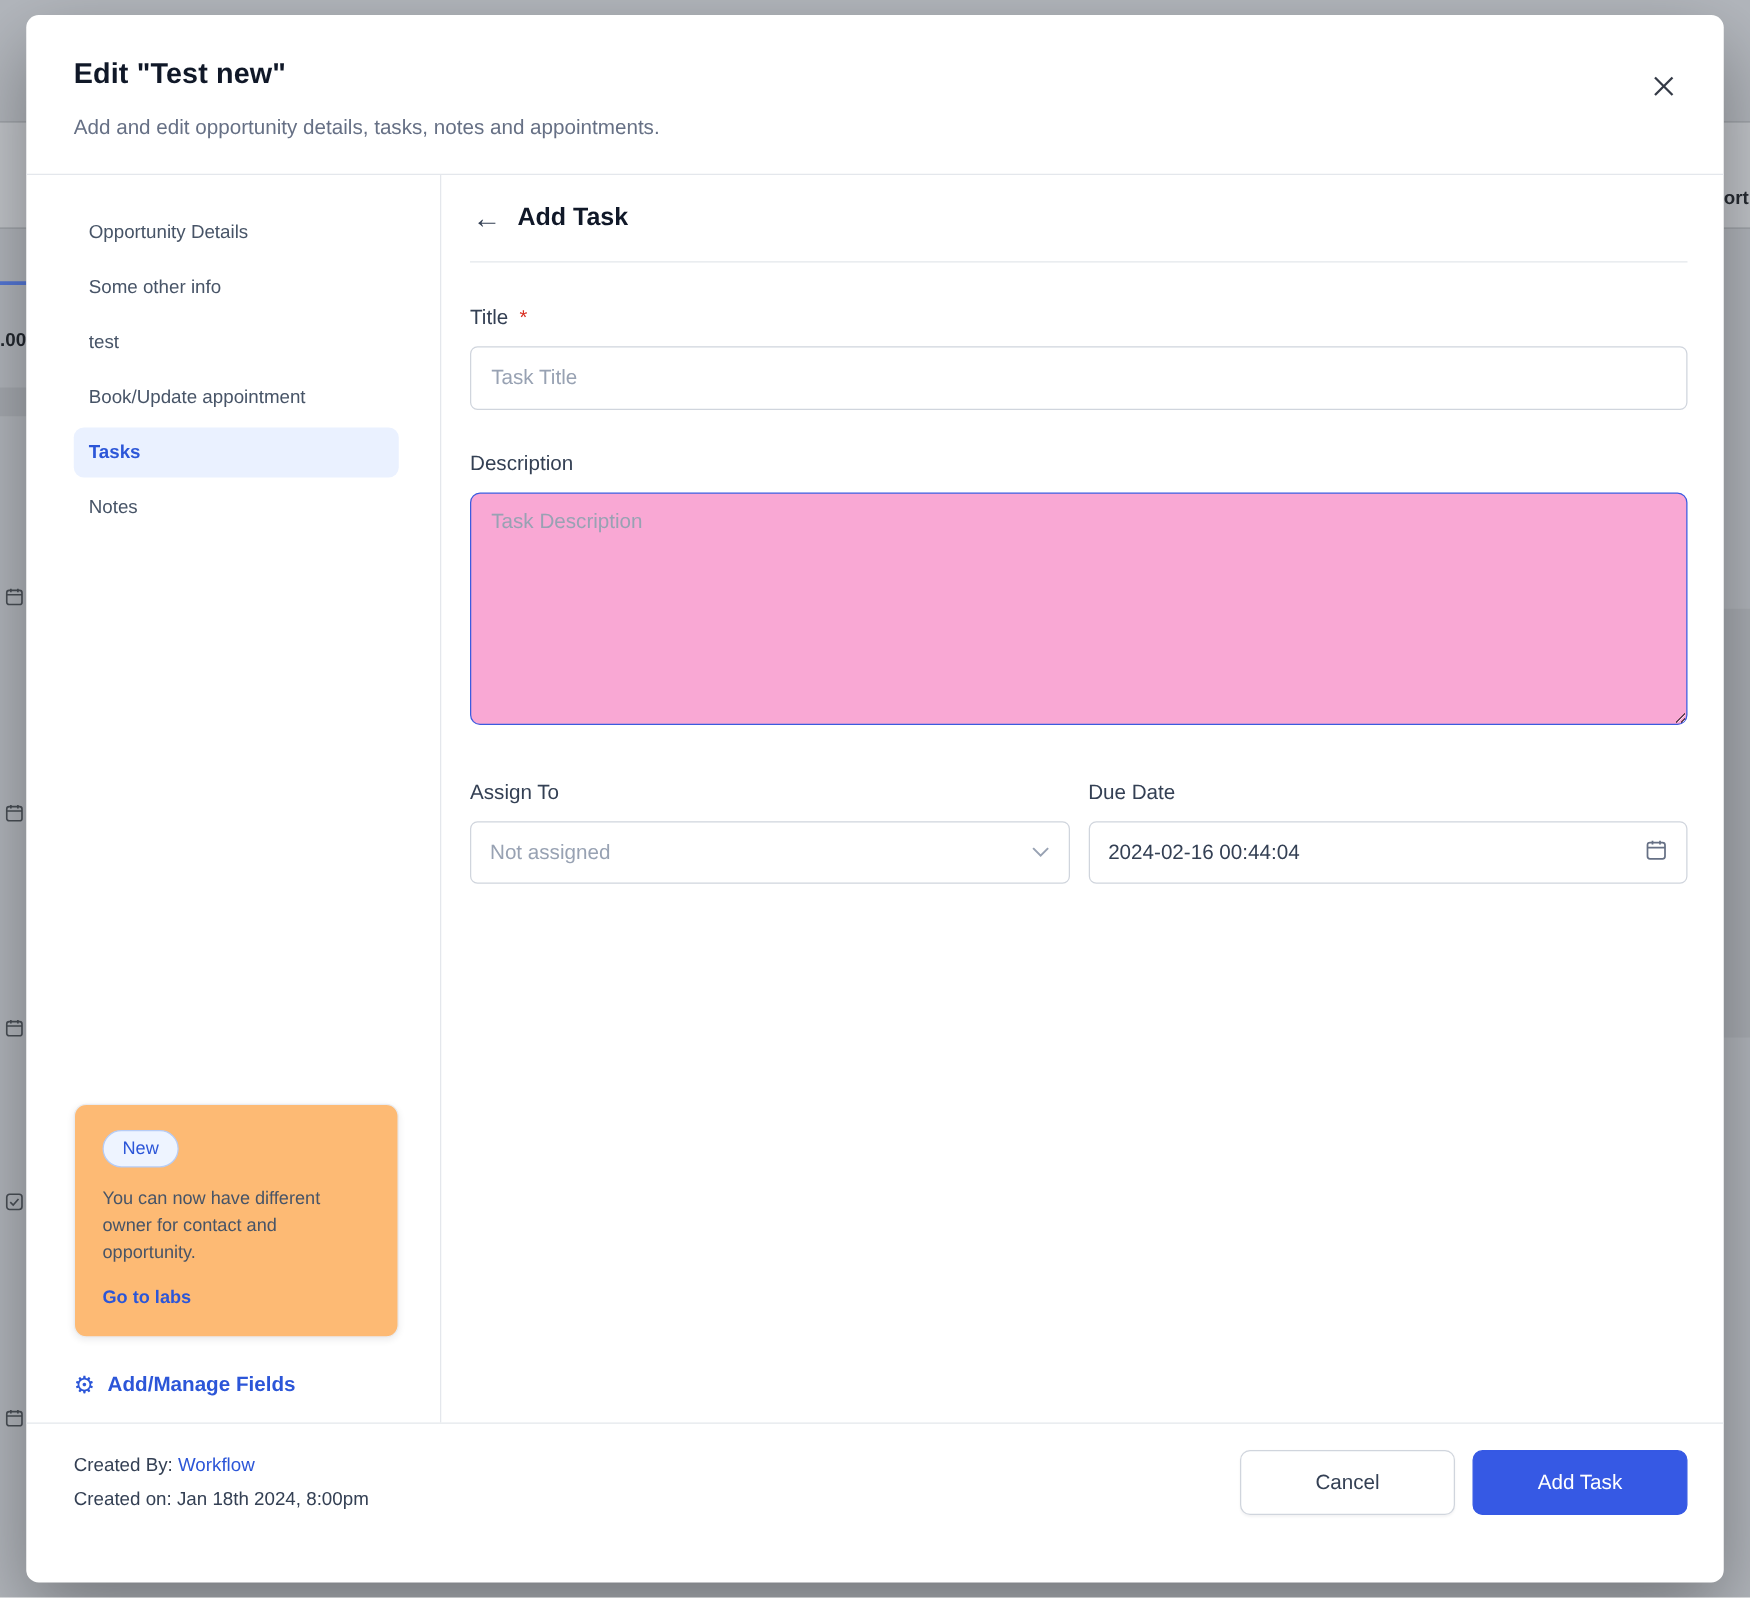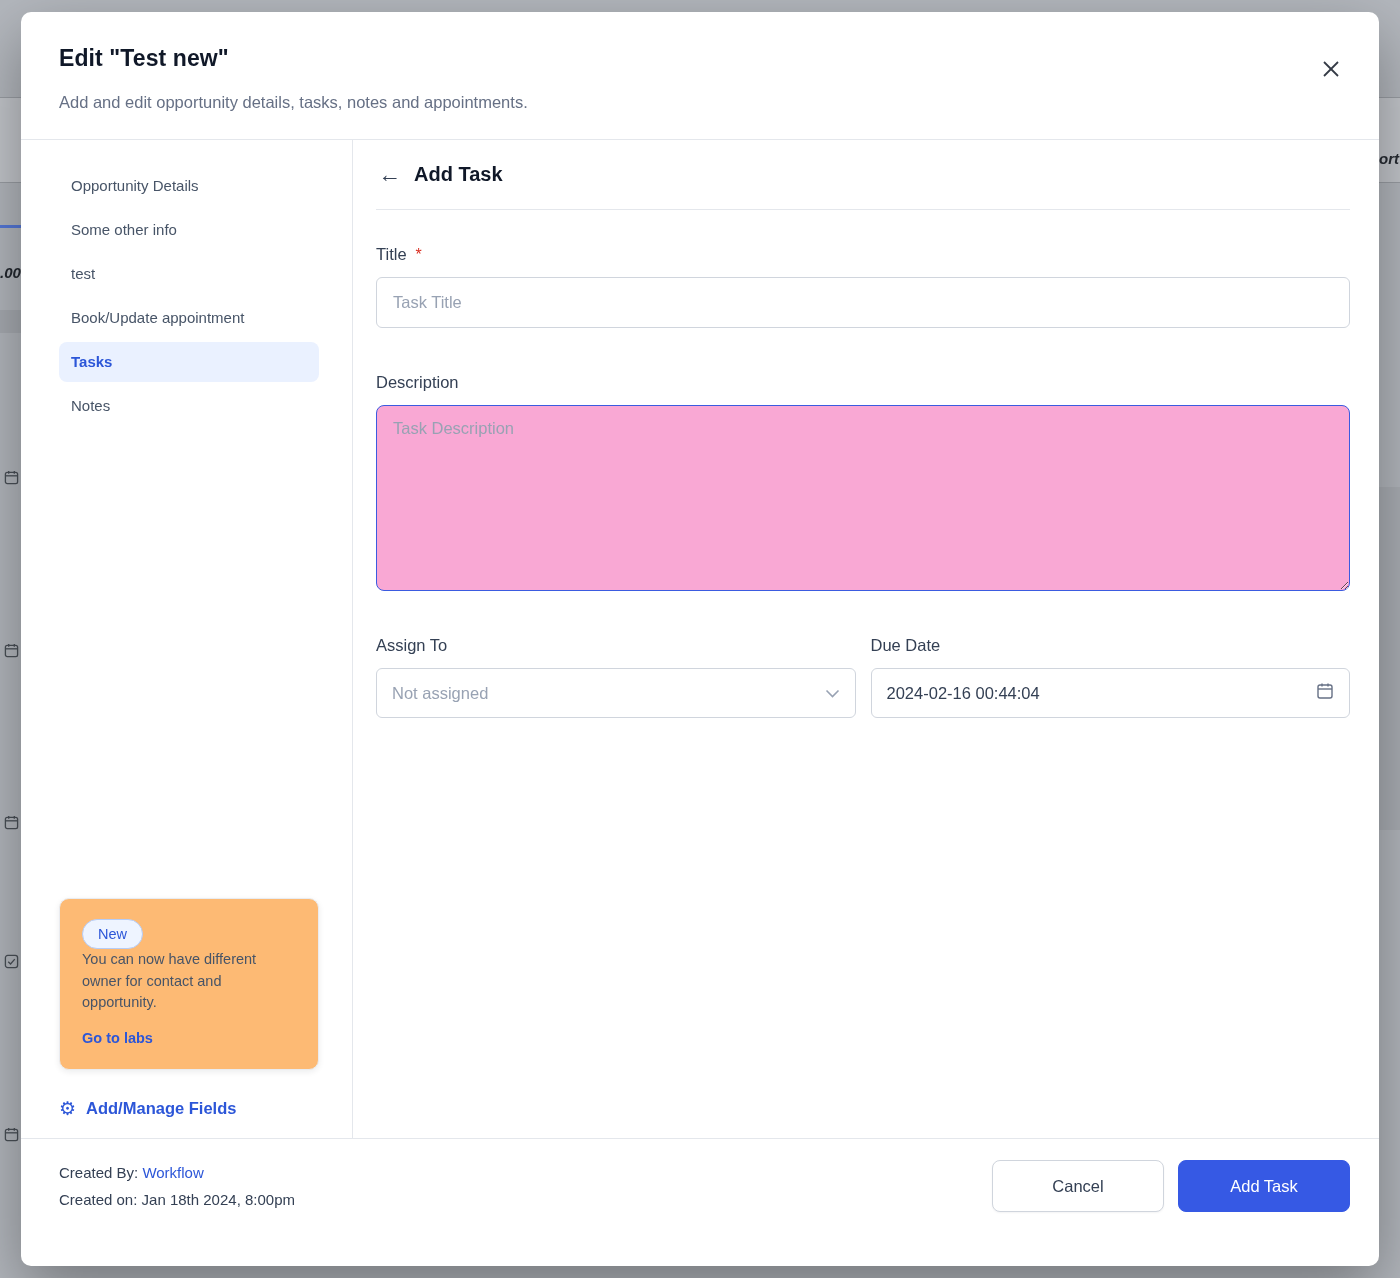--- a/index.html
+++ b/index.html
@@ -4,21 +4,21 @@
 <style>
   * { box-sizing: border-box; margin: 0; padding: 0; }
   html, body { width: 1400px; height: 1278px; overflow: hidden; }
   body {
     font-family: "Liberation Sans", "DejaVu Sans", sans-serif;
     background: #b3b7bd;
     position: relative;
   }
 
   
-  .bg-el { position: absolute; font-style: italic; }
+  .bg-el { position: absolute; }
   .bg-light-left  { left: 0; top: 97px;  width: 21px; height: 86px; background: #c3c6cb; border-top: 1px solid #9a9ea4; border-bottom:1px solid #9a9ea4; }
   .bg-light-right { right: 0; top: 97px; width: 21px; height: 86px; background: #c3c6cb; border-top: 1px solid #9a9ea4; border-bottom:1px solid #9a9ea4; }
   .bg-blue-line   { left: 0; top: 225px; width: 21px; height: 3px; background: #5578d8; }
   .bg-amount      { left: 0; top: 264px; font-size: 15px; font-weight: 600; color: #23282f; }
   .bg-ort         { left: 1379px; top: 150px; font-size: 15px; font-weight: 600; color: #272c33; }
   .bg-band-left   { left: 0; top: 310px; width: 21px; height: 23px; background: #a7abb1; }
   .bg-band-right  { right: 0; top: 487px; width: 21px; height: 343px; background: #aaaeb4; }
   .bg-ic { position: absolute; left: 4px; color: #4a5057; line-height: 0; }
   .bg-ic svg { stroke: currentColor; fill: none; stroke-width: 1.4; }
 
@@ -56,21 +56,21 @@
   .sidebar-spacer { flex: 1; }
 
   .notify-card {
     width: 260px; background: #fdba74; border: 1px solid #eaecf0; border-radius: 10px;
     box-shadow: 0 2px 6px rgba(16,24,40,.08); padding: 20px 22px 22px 22px;
   }
   .new-pill {
     display: inline-block; padding: 6px 15px; border-radius: 999px;
     background: #eef4ff; border: 1px solid #b6ccf6; color: #2c56d8; font-size: 14.5px;
   }
-  .notify-text { font-size: 14.5px; line-height: 1.5; color: #475467; }
+  .notify-text { margin-top: 15px; font-size: 14.5px; line-height: 1.5; color: #475467; }
   .notify-link { display: inline-block; margin-top: 16px; font-size: 14.5px; font-weight: 700; color: #2c56d8; text-decoration: none; cursor: pointer; }
 
   .manage-fields { margin-top: 29px; display: flex; align-items: center; gap: 10px; cursor: pointer; }
   .gear-glyph { font-size: 19px; color: #2c56d8; line-height: 1; }
   .manage-label { font-size: 16.5px; font-weight: 600; color: #2c56d8; }
 
   .v-divider { width: 1px; background: #e4e7ec; }
 
   
   .main-pane { flex: 1; padding: 23px 29px 0 23px; display: flex; flex-direction: column; min-width: 0; }
@@ -223,21 +223,21 @@
         <span class="back-arrow">←</span>
         <h2 class="pane-heading">Add Task</h2>
       </div>
 
       <label class="field-label">
         <span>Title</span>
         <span class="required-mark">*</span>
       </label>
       <input class="text-input" type="text" placeholder="Task Title" style="">
 
-      <label class="field-label" style="margin-top:45px">
+      <label class="field-label" style="margin-top:34px">
         <span>Description</span>
       </label>
       <textarea class="desc-area" placeholder="Task Description" style=""></textarea>
 
       <div class="field-row">
         <div class="field-col">
           <label class="field-label">
             <span>Assign To</span>
           </label>
           <div class="select-box">

